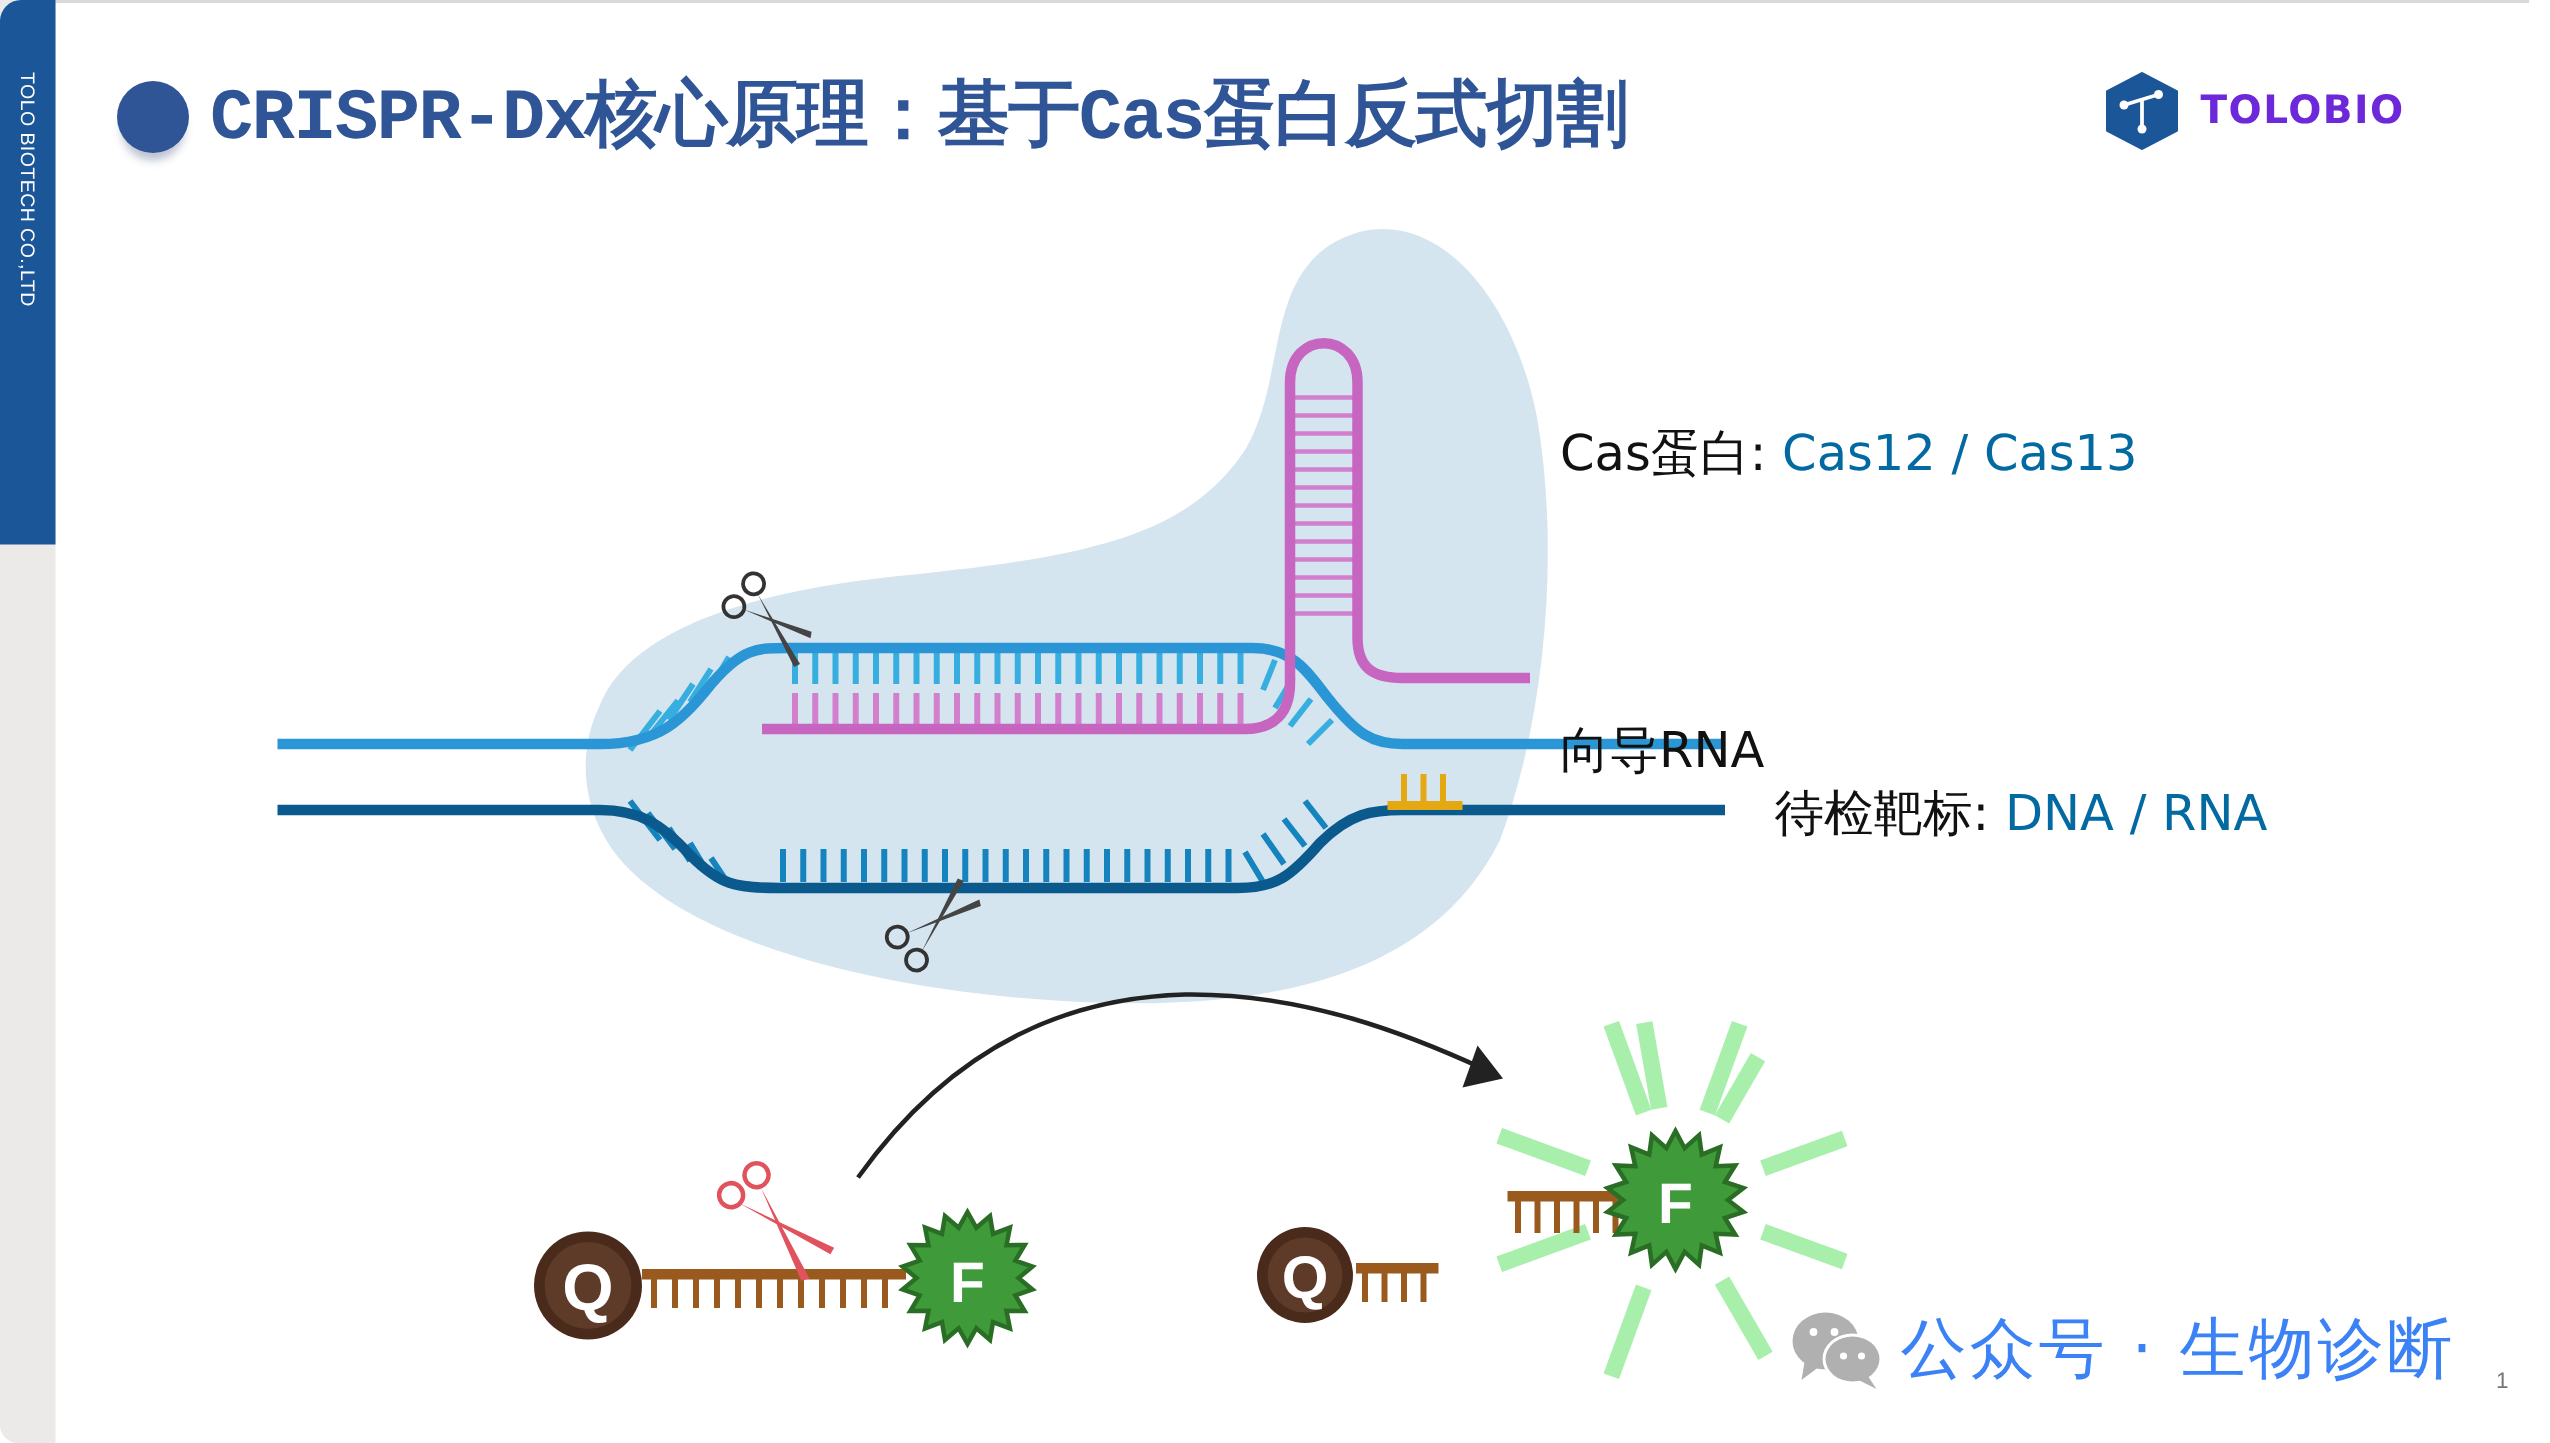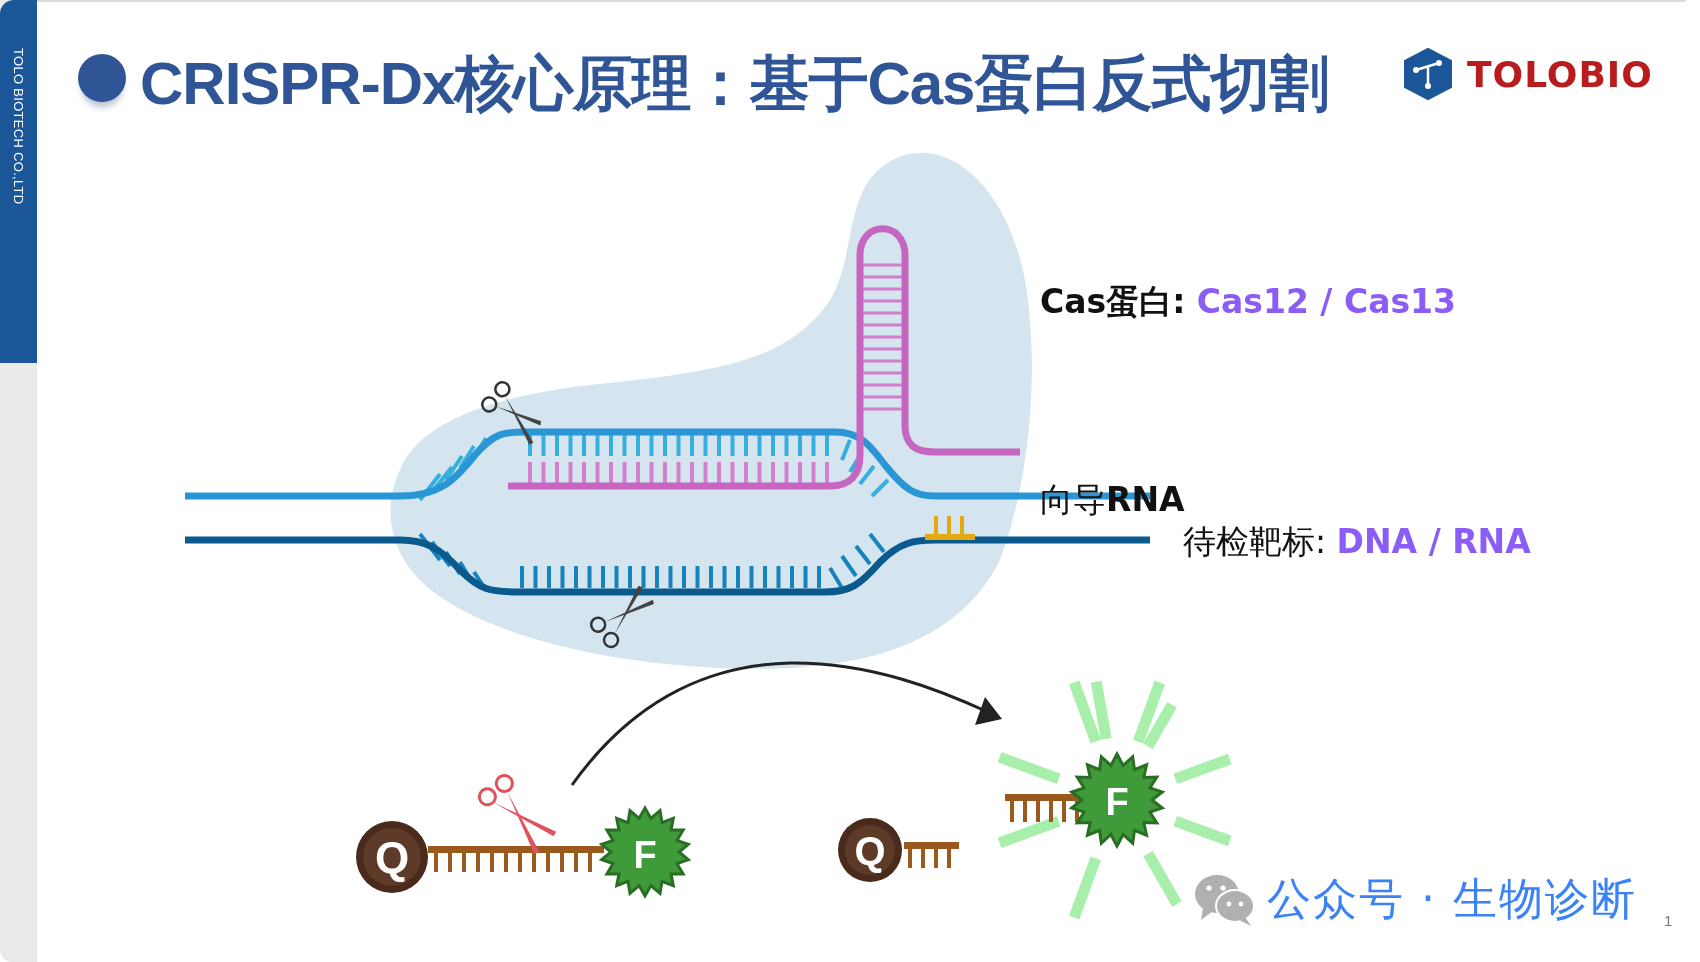--- a/index.html
+++ b/index.html
@@ -2,27 +2,27 @@
 <html><head>
 <meta charset="utf-8">
 <style>
   html, body { margin:0; padding:0; }
   body { width:1700px; height:962px; position:relative; overflow:hidden; background:#ffffff; font-family:"Liberation Sans", "DejaVu Sans", sans-serif; }
   .topline { position:absolute; left:0; top:0; width:1686px; height:2px; background:#ddd9d6; }
   .sidebar { position:absolute; left:0; top:0; width:37px; height:962px; background:#ebeae8; border-radius:0 0 0 12px; }
   .sidebar-blue { position:absolute; left:0; top:0; width:37px; height:363px; background:#1a5698; border-radius:14px 0 0 0; }
   .sidebar-text { position:absolute; left:11px; top:48px; writing-mode:vertical-rl; color:#ffffff; font-size:13px; letter-spacing:0.3px; font-family:"Liberation Sans", sans-serif; }
   .title-bullet { position:absolute; left:78px; top:54px; width:48px; height:48px; border-radius:50%; background:#2f5597; box-shadow:0 8px 6px -3px rgba(60,80,120,0.35); }
-  .title { position:absolute; left:140px; top:44px; font-size:60px; font-weight:bold; color:#2f5597; white-space:nowrap; font-family:Liberation Sans, sans-serif; letter-spacing:-1px; }
+  .title { position:absolute; left:140px; top:44px; font-size:48px; font-weight:bold; color:#2f5597; white-space:nowrap; font-family:Liberation Mono, monospace; letter-spacing:-1px; }
   .logo { position:absolute; left:1403px; top:48px; display:flex; align-items:center; }
-  .logo-text { margin-left:14px; font-size:36px; font-weight:bold; color:#b91c1c; letter-spacing:1px; font-family:"DejaVu Sans", sans-serif; }
+  .logo-text { margin-left:14px; font-size:26px; font-weight:bold; color:#6d28d9; letter-spacing:1px; font-family:"DejaVu Sans", sans-serif; }
   .diagram { position:absolute; left:0; top:0; width:1700px; height:962px; }
   .label { position:absolute; white-space:nowrap; font-size:33px; color:#111; font-family:"DejaVu Sans", sans-serif; }
-  .label .blue { color:#8b5cf6; font-weight:bold; }
-  .label .bold { font-weight:bold; }
+  .label .blue { color:#0369a1; font-weight:normal; }
+  .label .bold { font-weight:normal; }
   .watermark { position:absolute; left:1193px; top:870px; display:flex; align-items:center; }
   .watermark-text { margin-left:10px; font-size:44px; color:#3b82f6; font-family:"DejaVu Sans", sans-serif; letter-spacing:2px; }
   .page-num { position:absolute; left:1664px; top:912px; font-size:15px; color:#777; }
 </style>
 </head>
 <body>
 
 <div class="topline"></div>
 
 <div class="sidebar">

